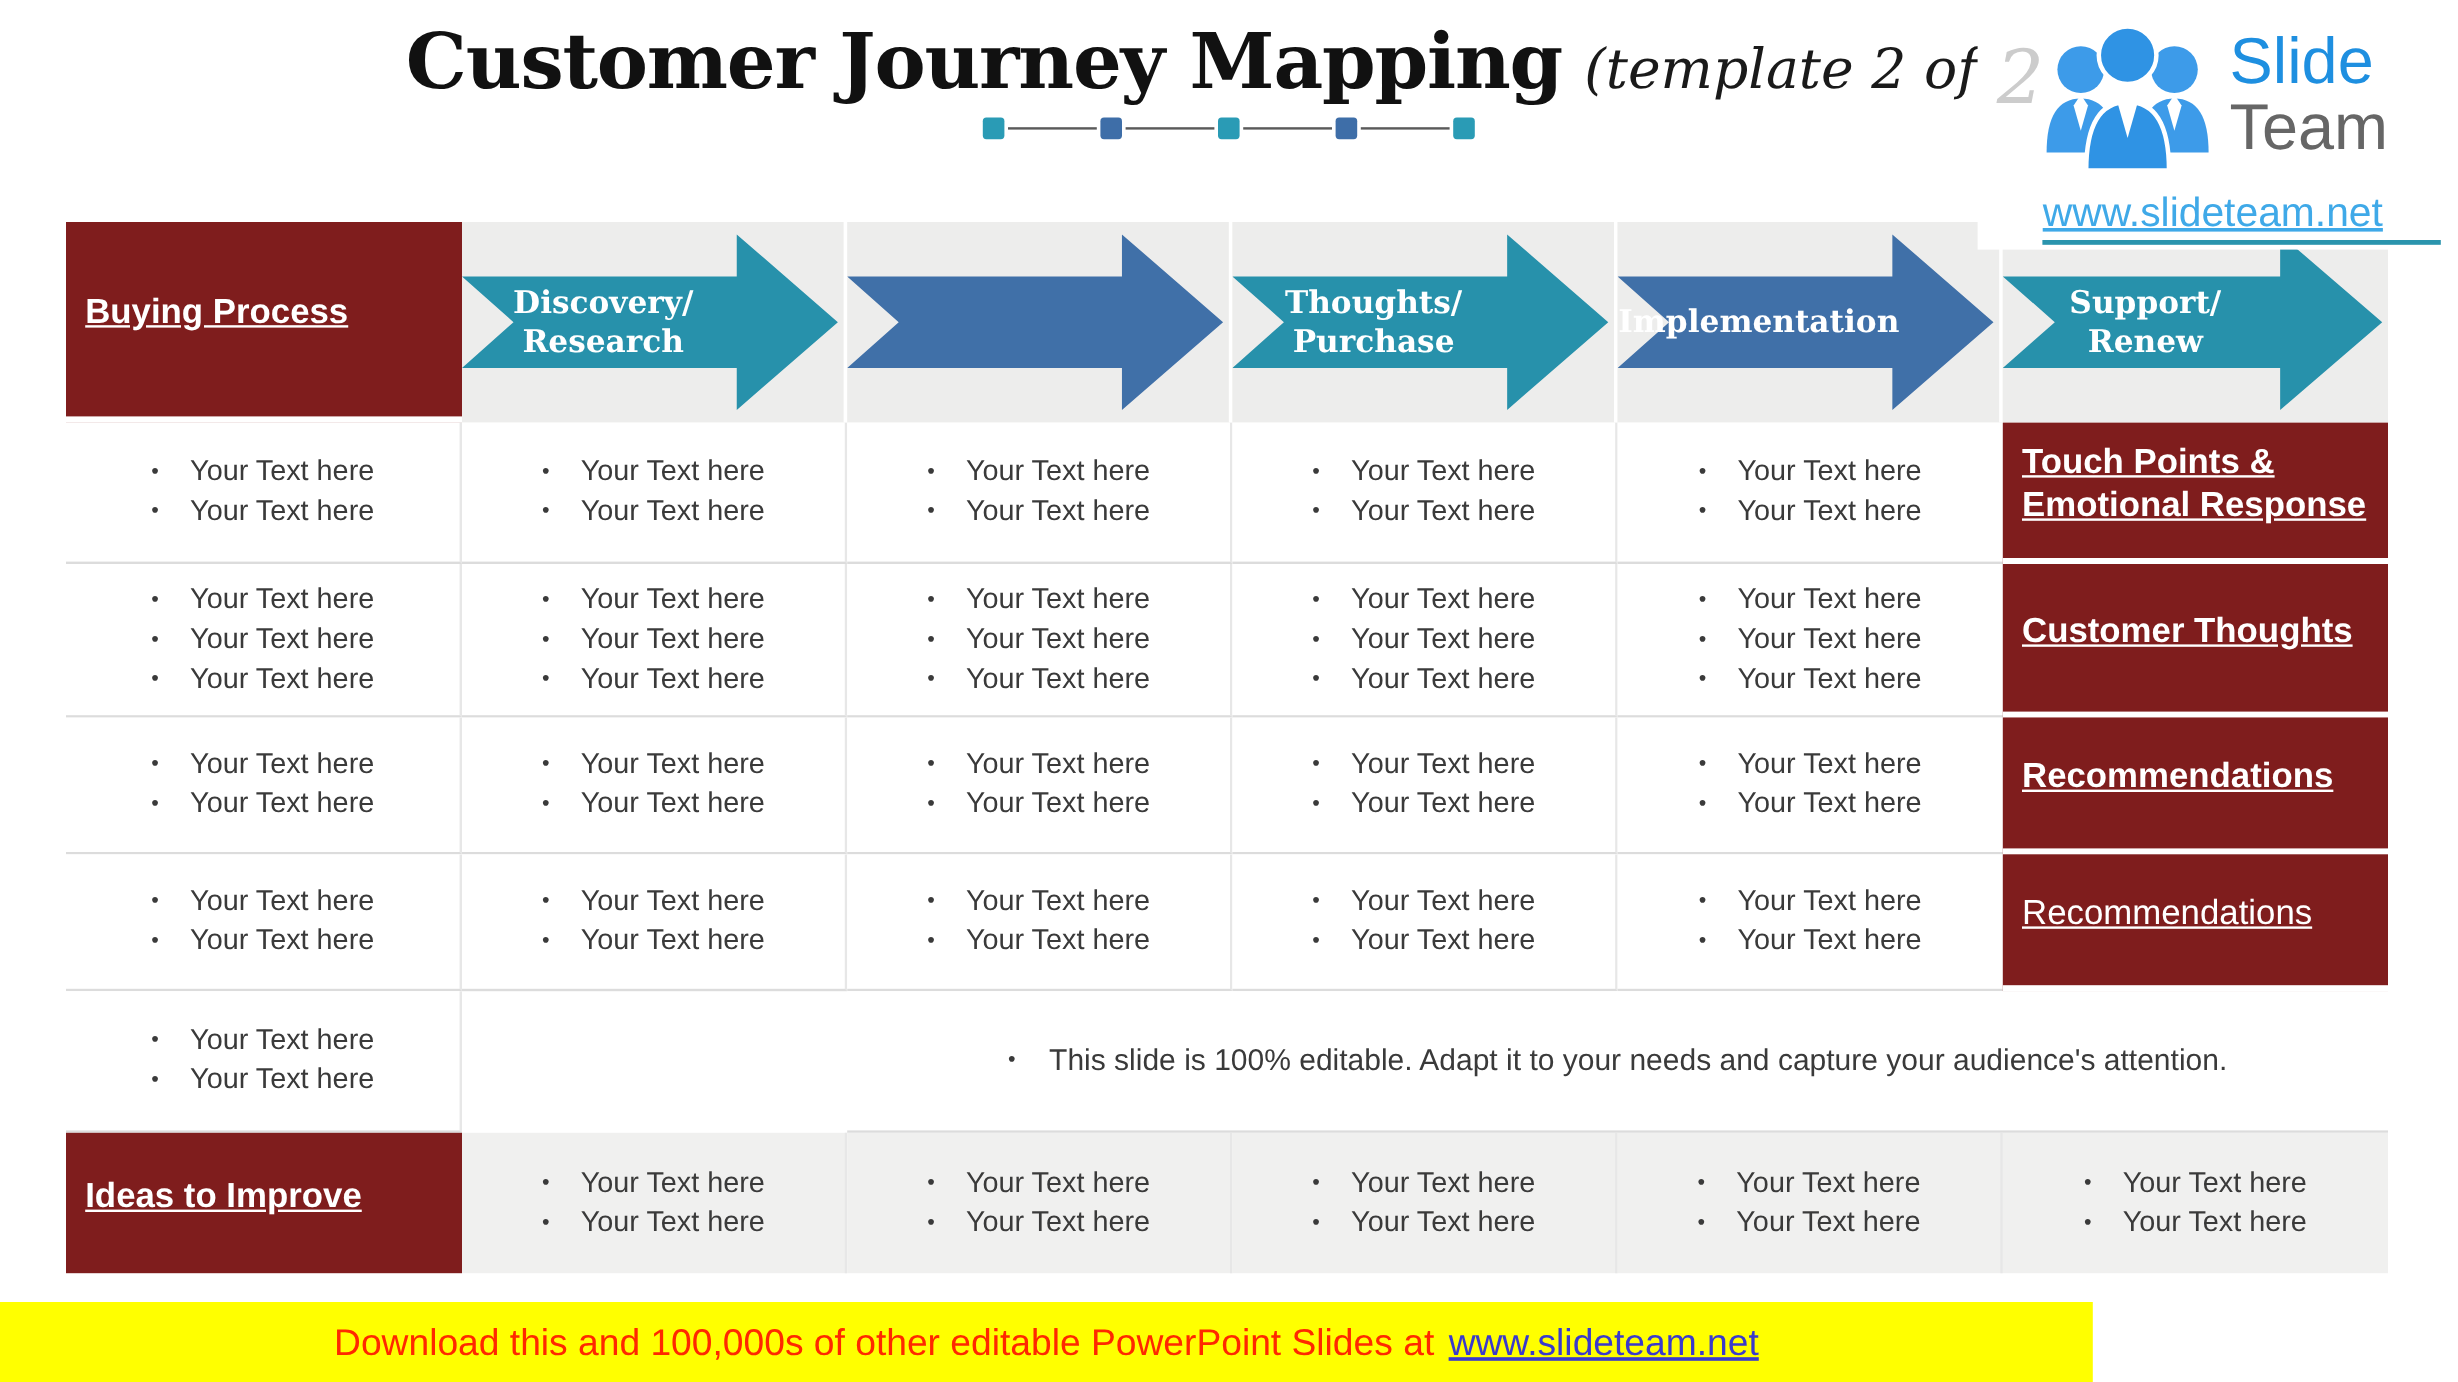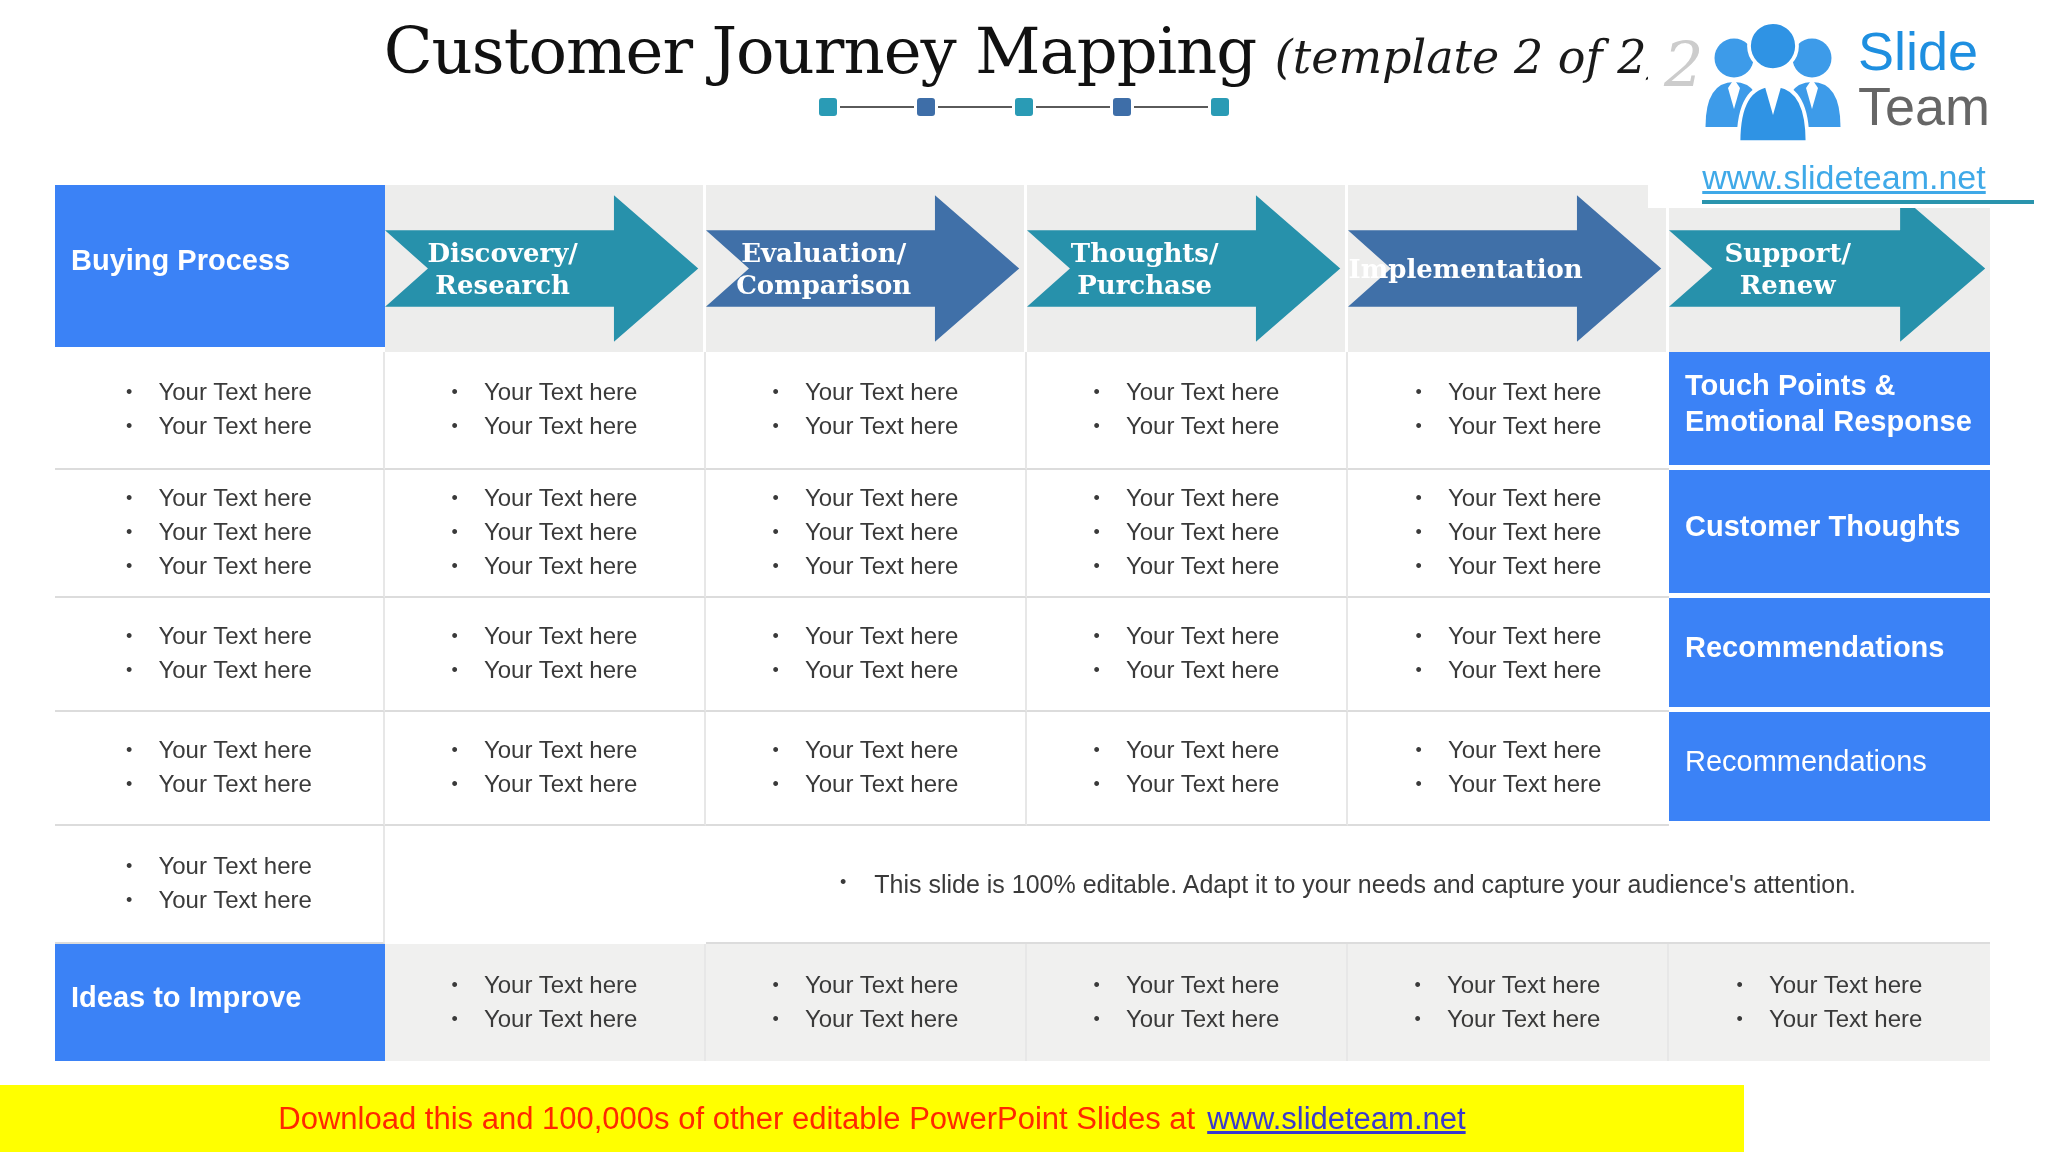--- a/index.html
+++ b/index.html
@@ -1,20 +1,20 @@
 <!DOCTYPE html>
 <html><head>
 <meta charset="utf-8">
 <style>
   html,body{margin:0;padding:0;background:#fff;}
   .slide{position:relative;width:2048px;height:1152px;background:#ffffff;overflow:hidden;
          font-family:"Liberation Sans",sans-serif;}
   
   .title-wrap{position:absolute;top:14px;left:0;width:2048px;text-align:center;white-space:nowrap;}
-  .title-main{font-family:"DejaVu Serif","Liberation Serif",serif;font-weight:normal;
+  .title-main{font-family:"DejaVu Serif","Liberation Serif",serif;font-weight:bold;
               font-size:64px;color:#111;letter-spacing:-1px;}
   .title-suffix{font-family:"DejaVu Serif","Liberation Serif",serif;font-style:italic;
                 font-size:46px;color:#1a1a1a;margin-left:14px;}
   .title-deco{position:absolute;top:98px;left:0;width:2048px;display:flex;
               justify-content:center;align-items:center;}
   .deco-sq{width:18px;height:18px;border-radius:3px;}
   .deco-line{width:74px;height:2px;background:#5a5a5a;margin:0 3px;}
   
   .logo{position:absolute;top:0;right:0;width:400px;height:208px;background:#ffffff;z-index:20;}
   .logo-ghost{position:absolute;left:16px;top:28px;font-family:"DejaVu Serif",serif;
@@ -23,23 +23,23 @@
   .logo-text{margin-left:10px;line-height:1.02;font-weight:normal;font-size:54px;margin-top:14px;}
   .logo-slide{color:#1e8fe0;}
   .logo-team{color:#666666;}
   .logo-url{position:absolute;left:0;right:8px;top:158px;text-align:center;
             font-size:34px;color:#3fa9e8;text-decoration:underline;}
   .logo-url-bar{position:absolute;left:54px;right:14px;top:200px;height:4px;background:#2a94ad;}
   
   .cjm-table{position:absolute;left:55px;top:185px;display:grid;
              grid-template-columns:330px repeat(5,321px);
              grid-template-rows:167px 118px 128px 114px 114px 118px 117px;}
-  .lbl{background:#3b82f6;color:#ffffff;font-weight:bold;font-size:29px;line-height:36px;
+  .lbl{background:#7f1d1d;color:#ffffff;font-weight:bold;font-size:29px;line-height:36px;
        display:flex;align-items:center;padding:0 10px 12px 16px;box-sizing:border-box;
-       border-bottom:5px solid #ffffff;}
+       border-bottom:5px solid #ffffff;text-decoration:underline;}
   .lbl.normal{font-weight:400;}
   .lbl.last{border-bottom:none;}
   .hcell{background:#ededec;position:relative;border-right:3px solid #ffffff;box-sizing:border-box;}
   .hcell.last{border-right:none;}
   .arrow-svg{position:absolute;left:0;top:4px;width:100%;height:159px;}
   .stage-label{position:absolute;left:6%;top:0;width:62%;height:100%;display:flex;
                align-items:center;justify-content:center;text-align:center;
                font-family:"DejaVu Serif","Liberation Serif",serif;font-weight:bold;
                font-size:26px;line-height:32px;color:#ffffff;}
   .cell{background:#ffffff;border-bottom:2px solid #dcdcdc;border-right:2px solid #e7e7e7;
@@ -119,21 +119,20 @@
     <div class="hcell">
       <svg class="arrow-svg" viewBox="0 0 100 100" preserveAspectRatio="none">
         <polygon points="0,26 72,26 72,4 98.5,50 72,96 72,74 0,74 13.5,50" fill="#2791ab"></polygon>
       </svg>
       <div class="stage-label">Discovery/ Research</div>
     </div>
     <div class="hcell">
       <svg class="arrow-svg" viewBox="0 0 100 100" preserveAspectRatio="none">
         <polygon points="0,26 72,26 72,4 98.5,50 72,96 72,74 0,74 13.5,50" fill="#4070a8"></polygon>
       </svg>
-      <div class="stage-label">Evaluation/ Comparison</div>
     </div>
     <div class="hcell">
       <svg class="arrow-svg" viewBox="0 0 100 100" preserveAspectRatio="none">
         <polygon points="0,26 72,26 72,4 98.5,50 72,96 72,74 0,74 13.5,50" fill="#2791ab"></polygon>
       </svg>
       <div class="stage-label">Thoughts/ Purchase</div>
     </div>
     <div class="hcell">
       <svg class="arrow-svg" viewBox="0 0 100 100" preserveAspectRatio="none">
         <polygon points="0,26 72,26 72,4 98.5,50 72,96 72,74 0,74 13.5,50" fill="#4070a8"></polygon>

